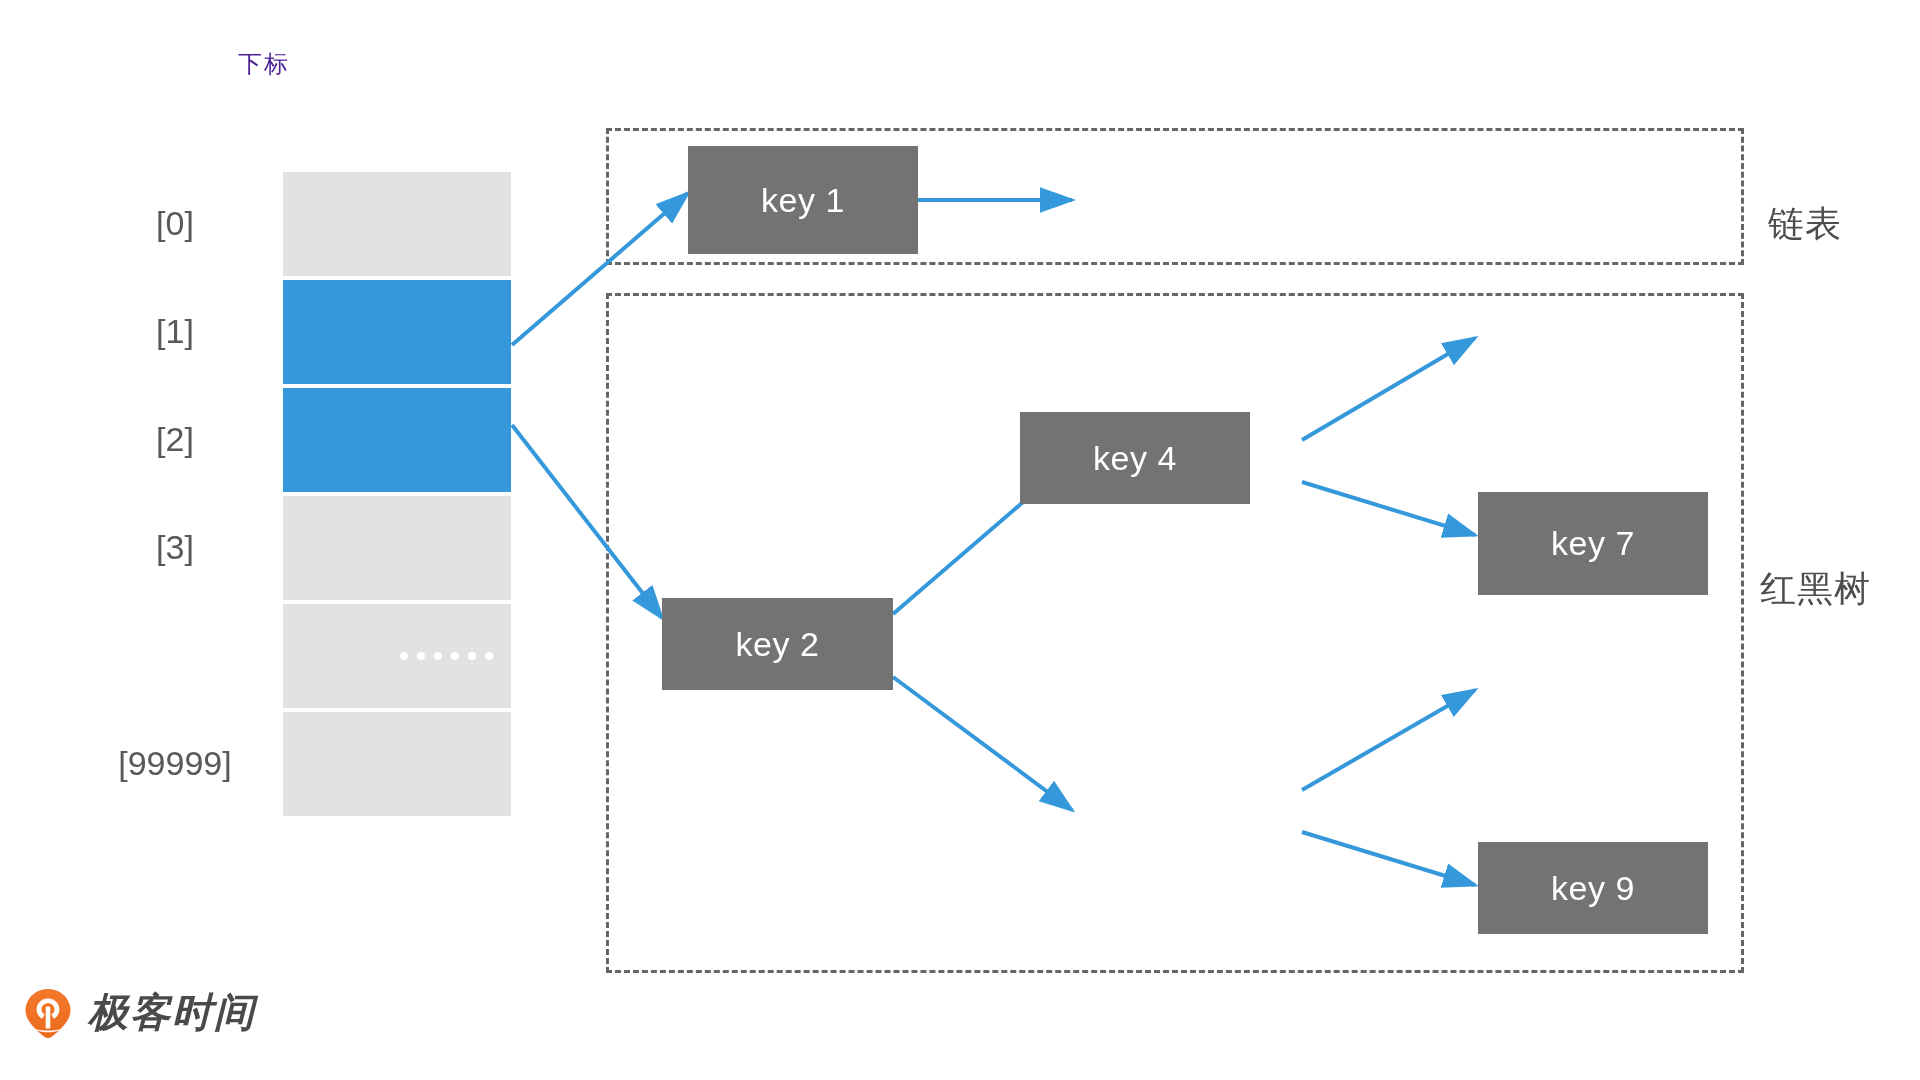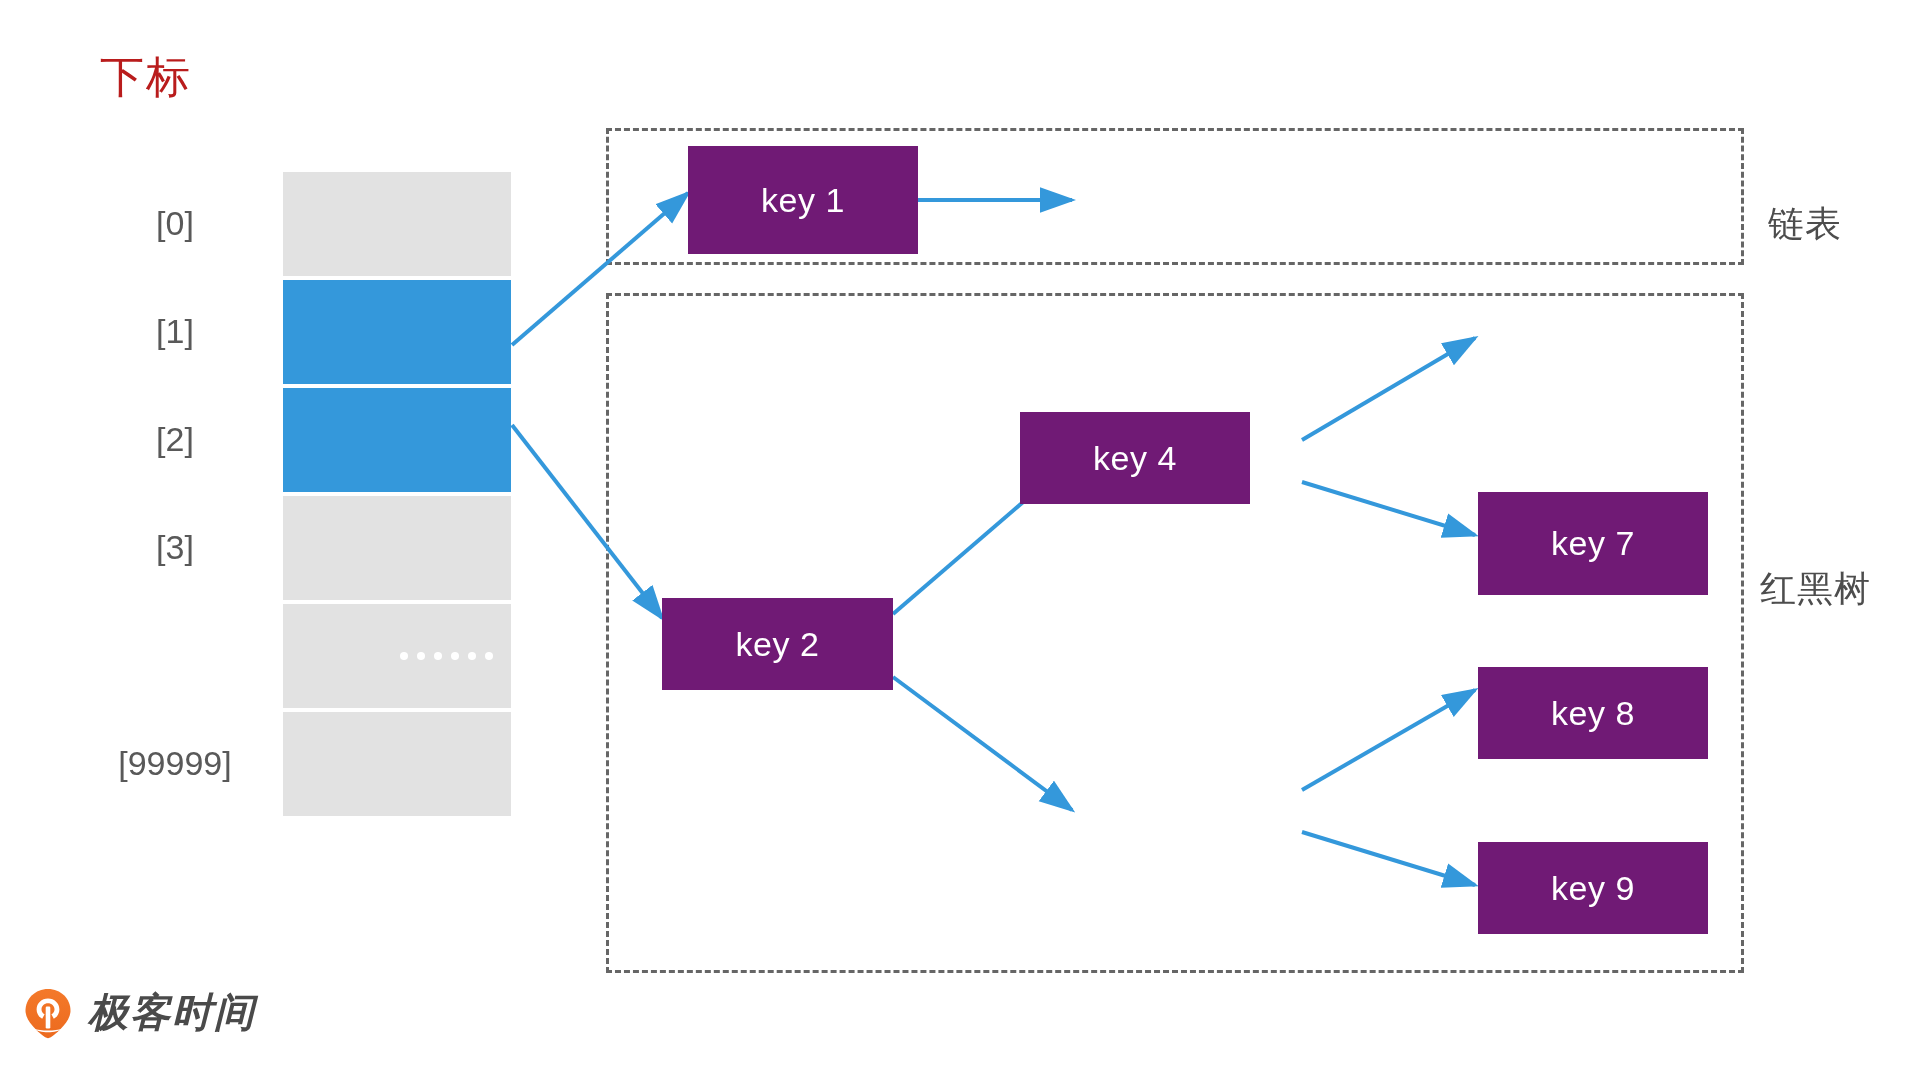--- a/index.html
+++ b/index.html
@@ -21,23 +21,23 @@
     width: 1920px;
     height: 1080px;
   }
 
   
   .col-header {
     position: absolute;
     left: 100px;
     top: 48px;
     width: 190px;
-    text-align: left;
-    font-size: 44px;
-    color: #b91c1c;
+    text-align: right;
+    font-size: 24px;
+    color: #4c1d95;
     letter-spacing: 2px;
   }
 
   .idx-label {
     position: absolute;
     left: 60px;
     width: 230px;
     text-align: center;
     font-size: 34px;
     color: #595959;
@@ -81,21 +81,21 @@
     position: absolute;
     font-size: 36px;
     color: #4d4d4d;
     white-space: nowrap;
     letter-spacing: 1px;
   }
 
   
   .node {
     position: absolute;
-    background: #701a75;
+    background: #737373;
     color: #ffffff;
     display: flex;
     align-items: center;
     justify-content: center;
     font-size: 34px;
     box-sizing: border-box;
     letter-spacing: 0.5px;
   }
 
   
@@ -192,21 +192,20 @@
     <line x1="1302" y1="832" x2="1475" y2="885" stroke="#3498db" stroke-width="4" marker-end="url(#arrow)"></line>
   </svg>
 
   <div class="node" style="left:688px;  top:146px; width:230px; height:108px">key 1</div>
 
   <div class="node" style="left:662px;  top:598px; width:231px; height:92px">key 2</div>
 
   <div class="node" style="left:1020px; top:412px; width:230px; height:92px">key 4</div>
 
   <div class="node" style="left:1478px; top:492px; width:230px; height:103px">key 7</div>
-  <div class="node" style="left:1478px; top:667px; width:230px; height:92px">key 8</div>
   <div class="node" style="left:1478px; top:842px; width:230px; height:92px">key 9</div>
 
   <div id="brand">
     <span class="logo-mark">
       <svg viewBox="0 0 52 52" width="52" height="52">
         <defs>
           <linearGradient id="pinGrad" x1="0" y1="0" x2="0" y2="1">
             <stop offset="0%" stop-color="#f4792a"></stop>
             <stop offset="100%" stop-color="#ec6a1e"></stop>
           </linearGradient>

